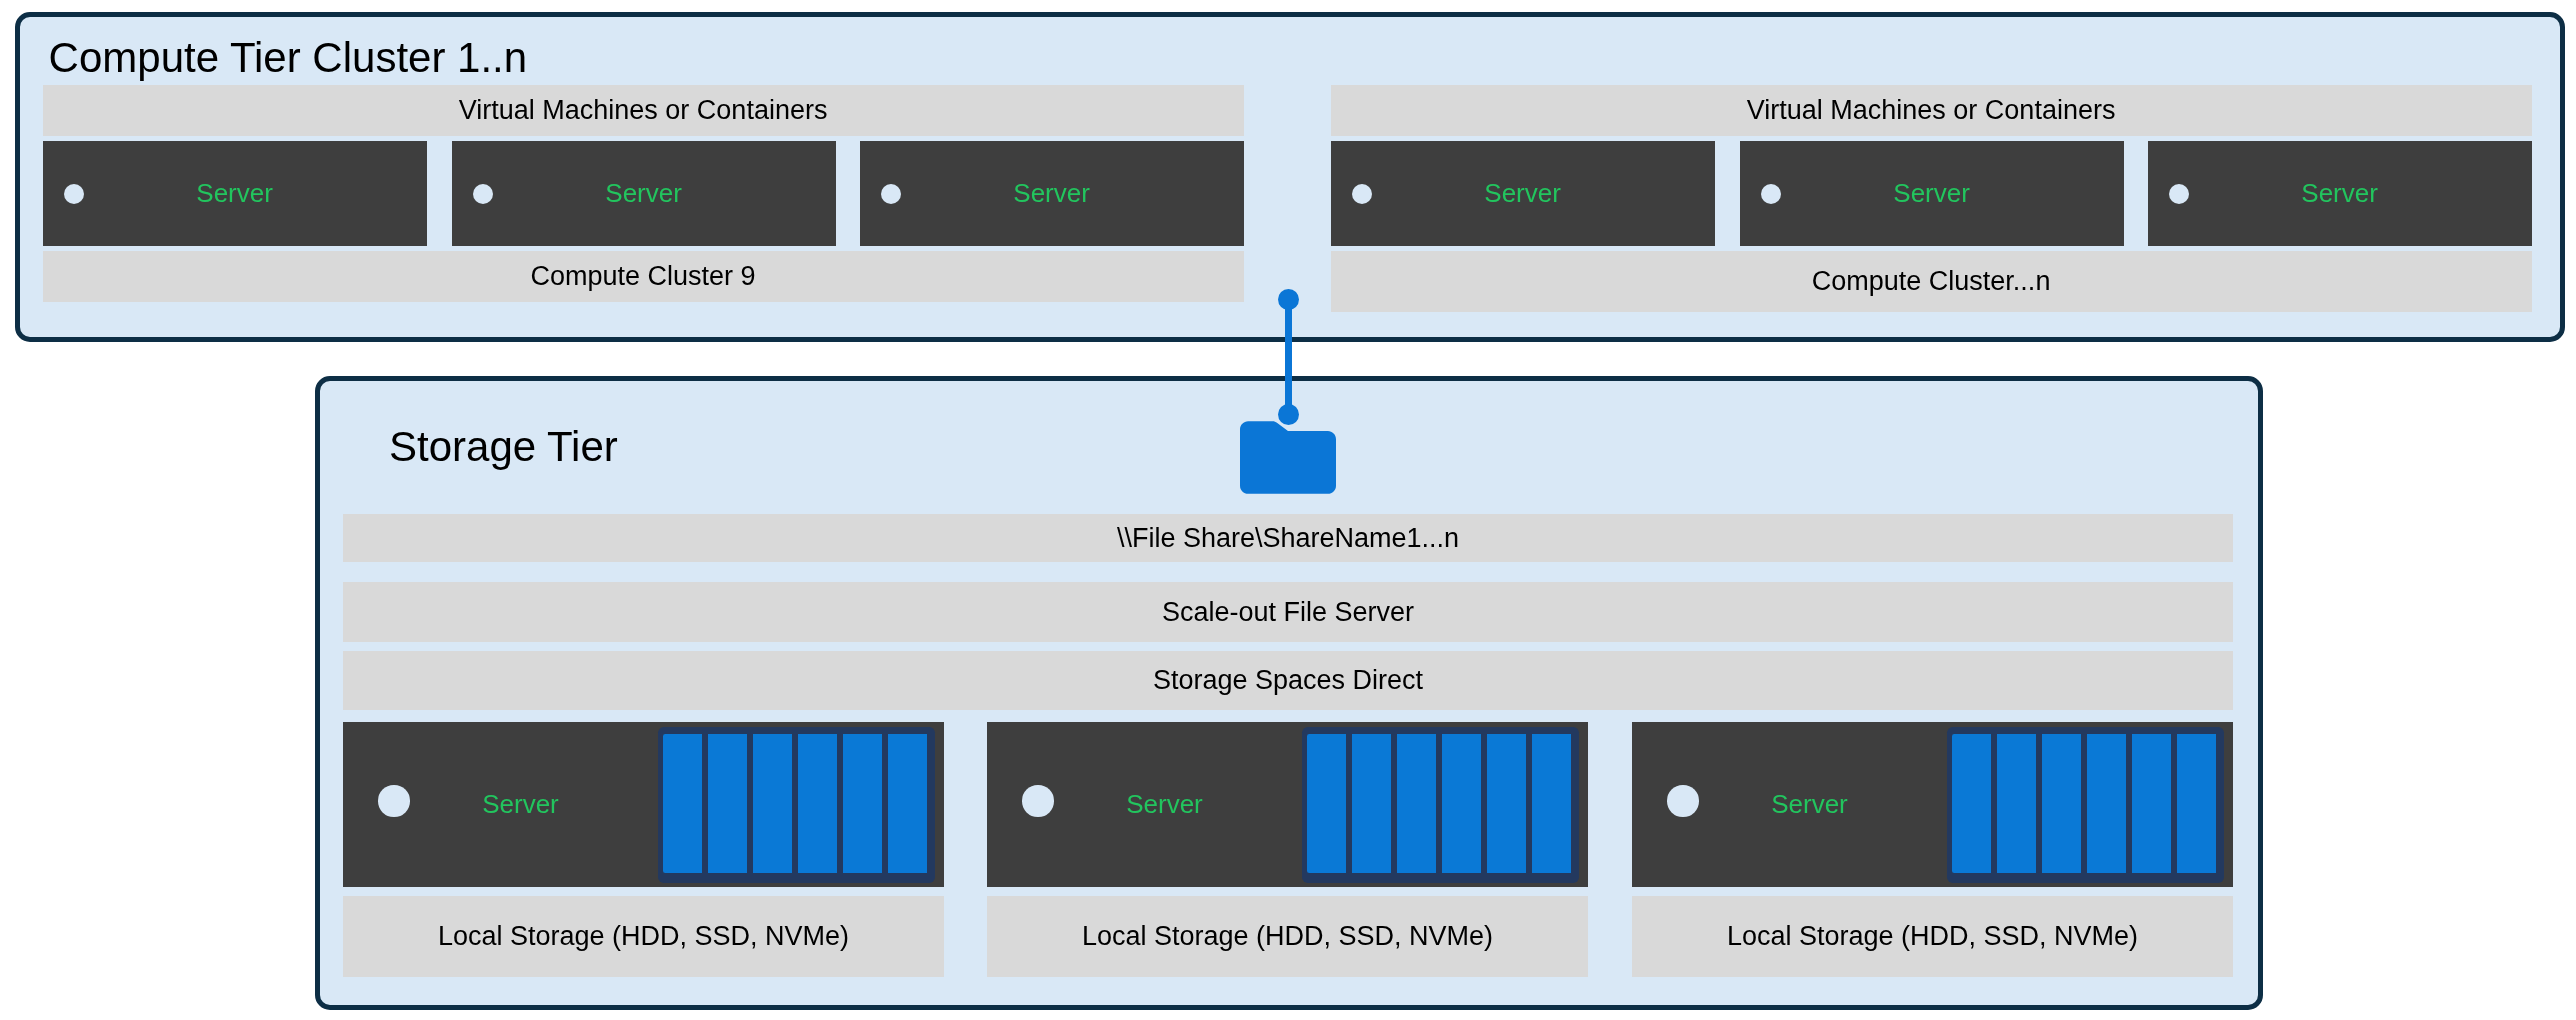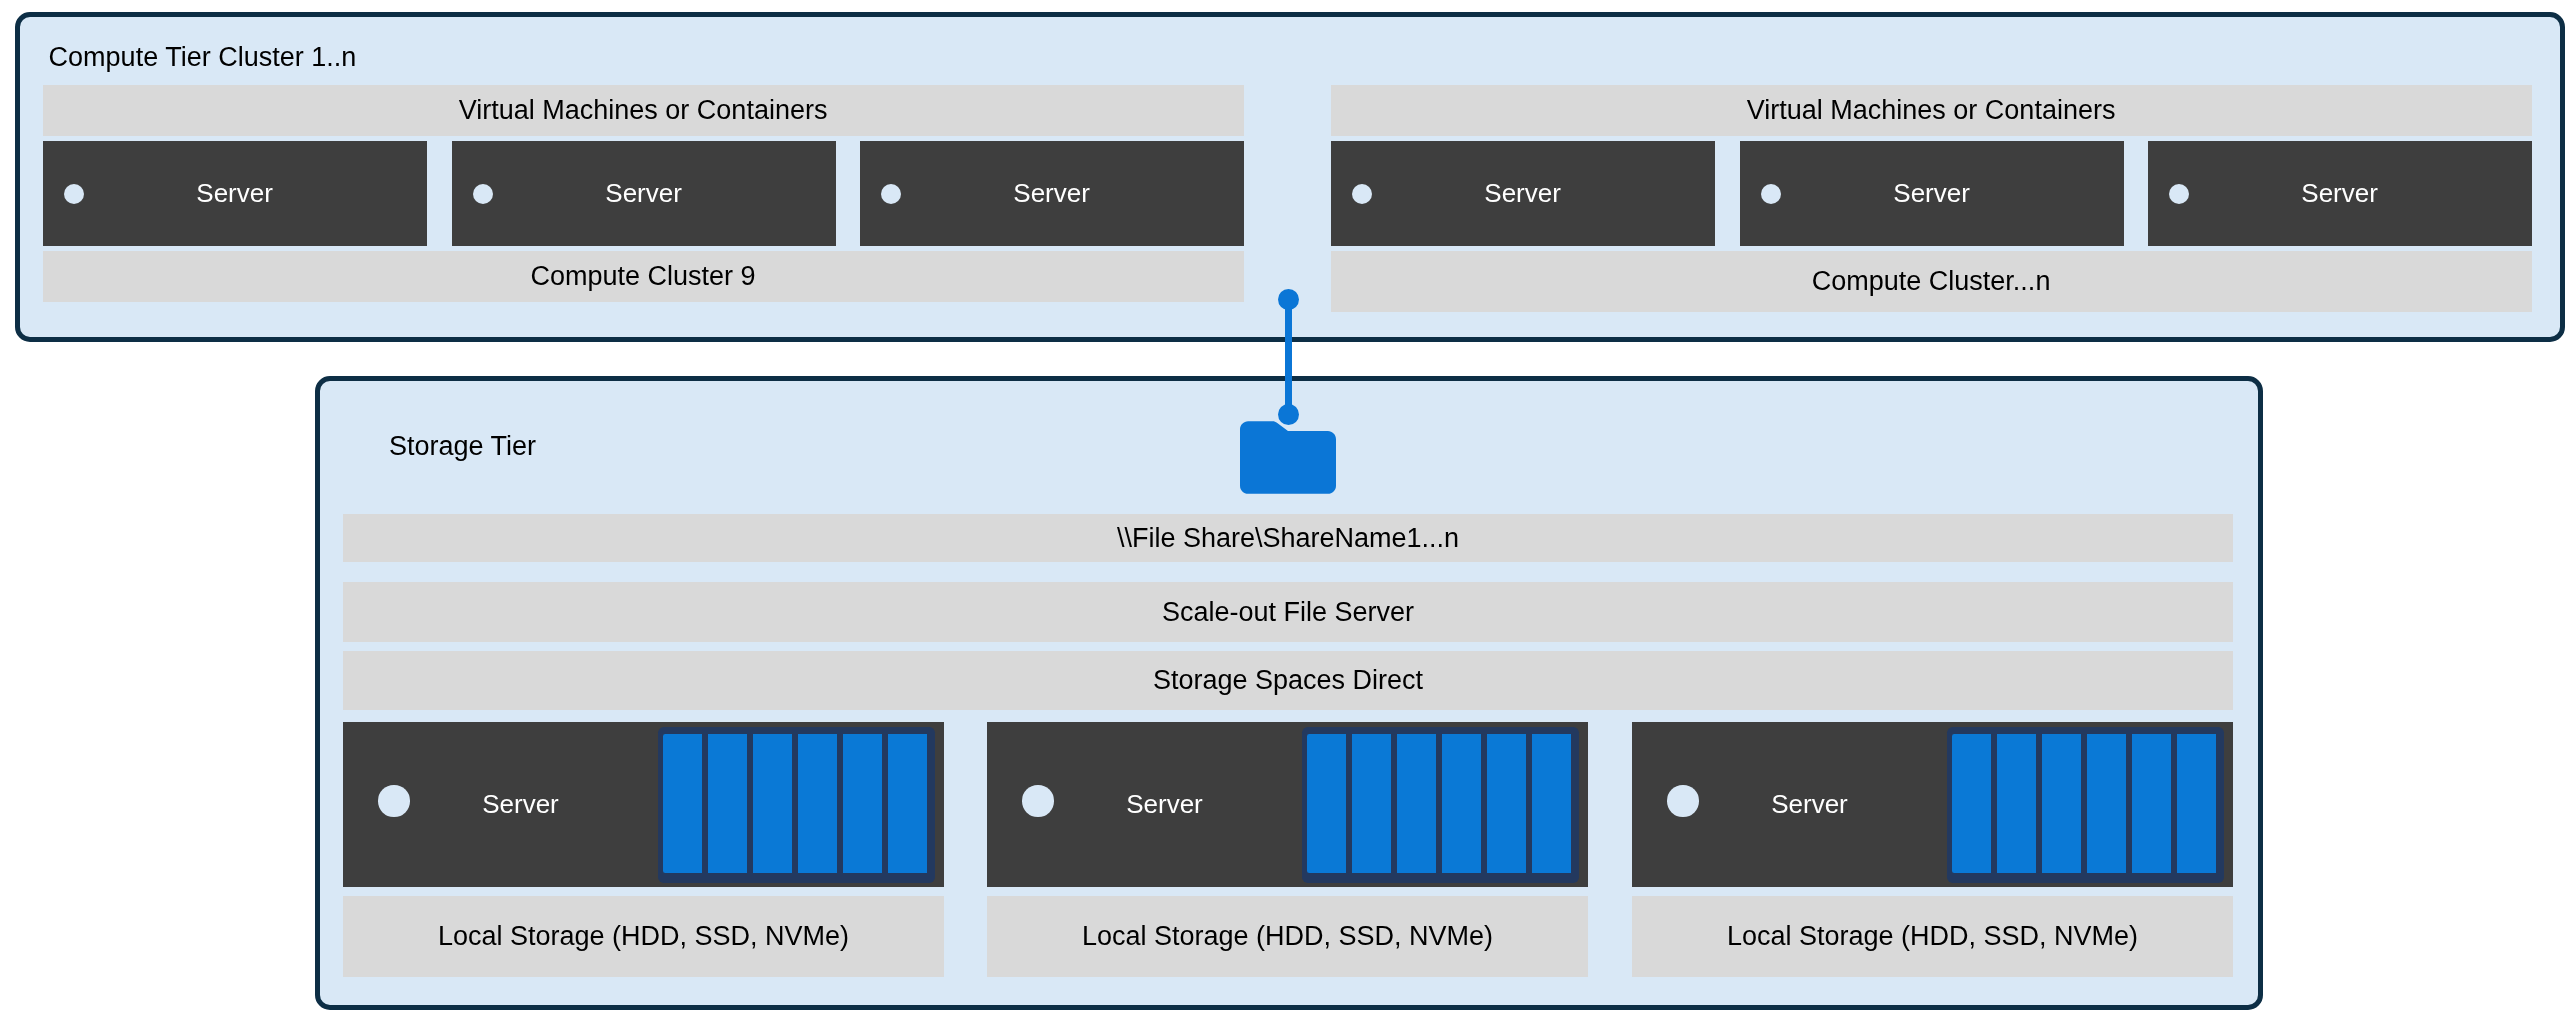--- a/index.html
+++ b/index.html
@@ -5,33 +5,33 @@
   html,body { margin:0; padding:0; background:#FFFFFF; }
   .canvas {
     position:relative; width:2576px; height:1020px; background:#FFFFFF;
     font-family:"Liberation Sans", sans-serif; color:#000; overflow:hidden;
   }
   .tier-box {
     position:absolute; box-sizing:border-box;
     background:#D9E8F6; border:5.8px solid #0D2E45; border-radius:15px;
   }
   .tier-title {
-    position:absolute; font-size:27px; line-height:35px; color:#000; white-space:nowrap;
+    position:absolute; font-size:42px; line-height:35px; color:#000; white-space:nowrap;
   }
   .bar {
     position:absolute; background:#D9D9D9; display:flex;
     align-items:center; justify-content:center;
     font-size:27px; color:#000; white-space:nowrap;
   }
   .server {
     position:absolute; background:#3E3E3E;
   }
   .server-label {
     position:absolute; inset:0; display:flex; align-items:center; justify-content:center;
-    font-size:26px; color:#ffffff; white-space:nowrap;
+    font-size:26px; color:#22c55e; white-space:nowrap;
   }
   .led {
     position:absolute; border-radius:50%; background:#D9E8F6;
   }
   .connector-line {
     position:absolute; left:1285px; top:294px; width:7px; height:124px;
     background:#0B76D6; z-index:6;
   }
   .connector-dot {
     position:absolute; width:21px; height:21px; border-radius:50%;

